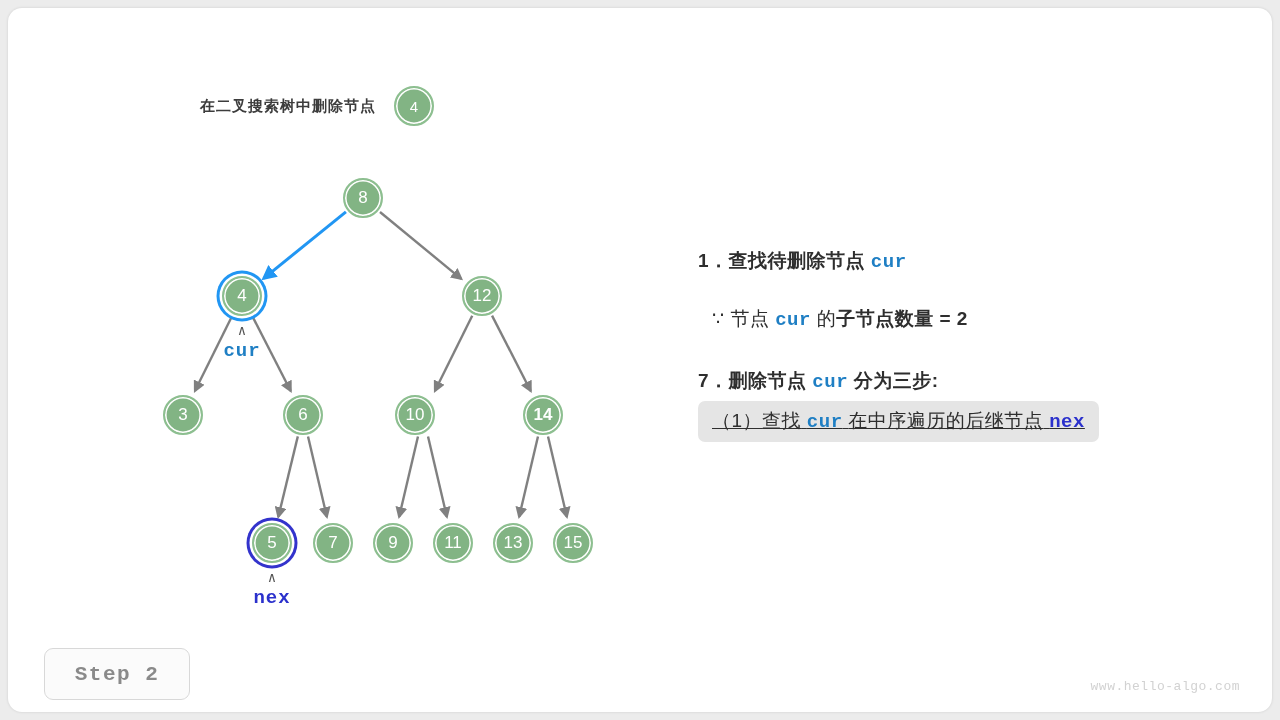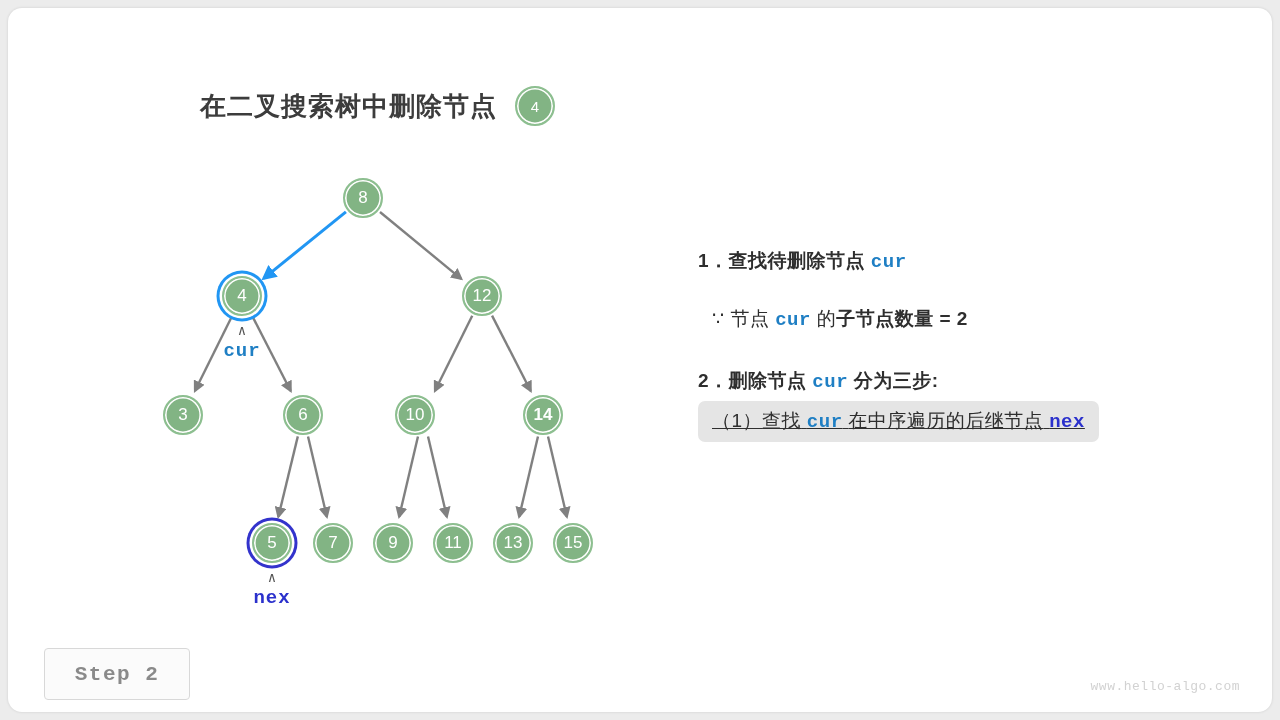--- a/index.html
+++ b/index.html
@@ -26,21 +26,21 @@
   
   #title-row {
     position: absolute;
     left: 192px;
     top: 78px;
     display: flex;
     align-items: center;
     gap: 18px;
   }
   #title-text {
-    font-size: 26px;
+    font-size: 15px;
     font-weight: bold;
     color: #3c3c3c;
     letter-spacing: 1px;
     white-space: nowrap;
     text-align: center;
   }
 
   
   .node {
     position: absolute;
@@ -148,21 +148,21 @@
   .because { font-family: "Liberation Serif", serif; }
 
   
   #step-badge {
     position: absolute;
     left: 36px;
     top: 640px;
     width: 146px;
     height: 52px;
     border: 1px solid #d8d8d8;
-    border-radius: 4px;
+    border-radius: 9px;
     background: #fbfbfb;
     display: flex;
     align-items: center;
     justify-content: center;
     font-family: "Liberation Mono", monospace;
     font-size: 21px;
     font-weight: bold;
     color: #8a8a8a;
     letter-spacing: 1.5px;
     box-sizing: border-box;
@@ -276,21 +276,21 @@
     <div class="line l2">
       <span class="because">∵</span>
       <span>节点</span>
       <span class="mono-cur">cur</span>
       <span>的</span><span class="b">子节点数量</span>
       <span class="b">=</span>
       <span class="b">2</span>
     </div>
 
     <div class="line l3">
-      <span>2．删除节点</span>
+      <span>7．删除节点</span>
       <span class="mono-cur">cur</span>
       <span>分为三步:</span>
     </div>
 
     <div class="line">
       <span class="hl-box">
         <span>（1）</span><span>查找</span>
         <span class="mono-cur">cur</span>
         <span>在中序遍历的后继节点</span>
         <span class="mono-nex">nex</span>

